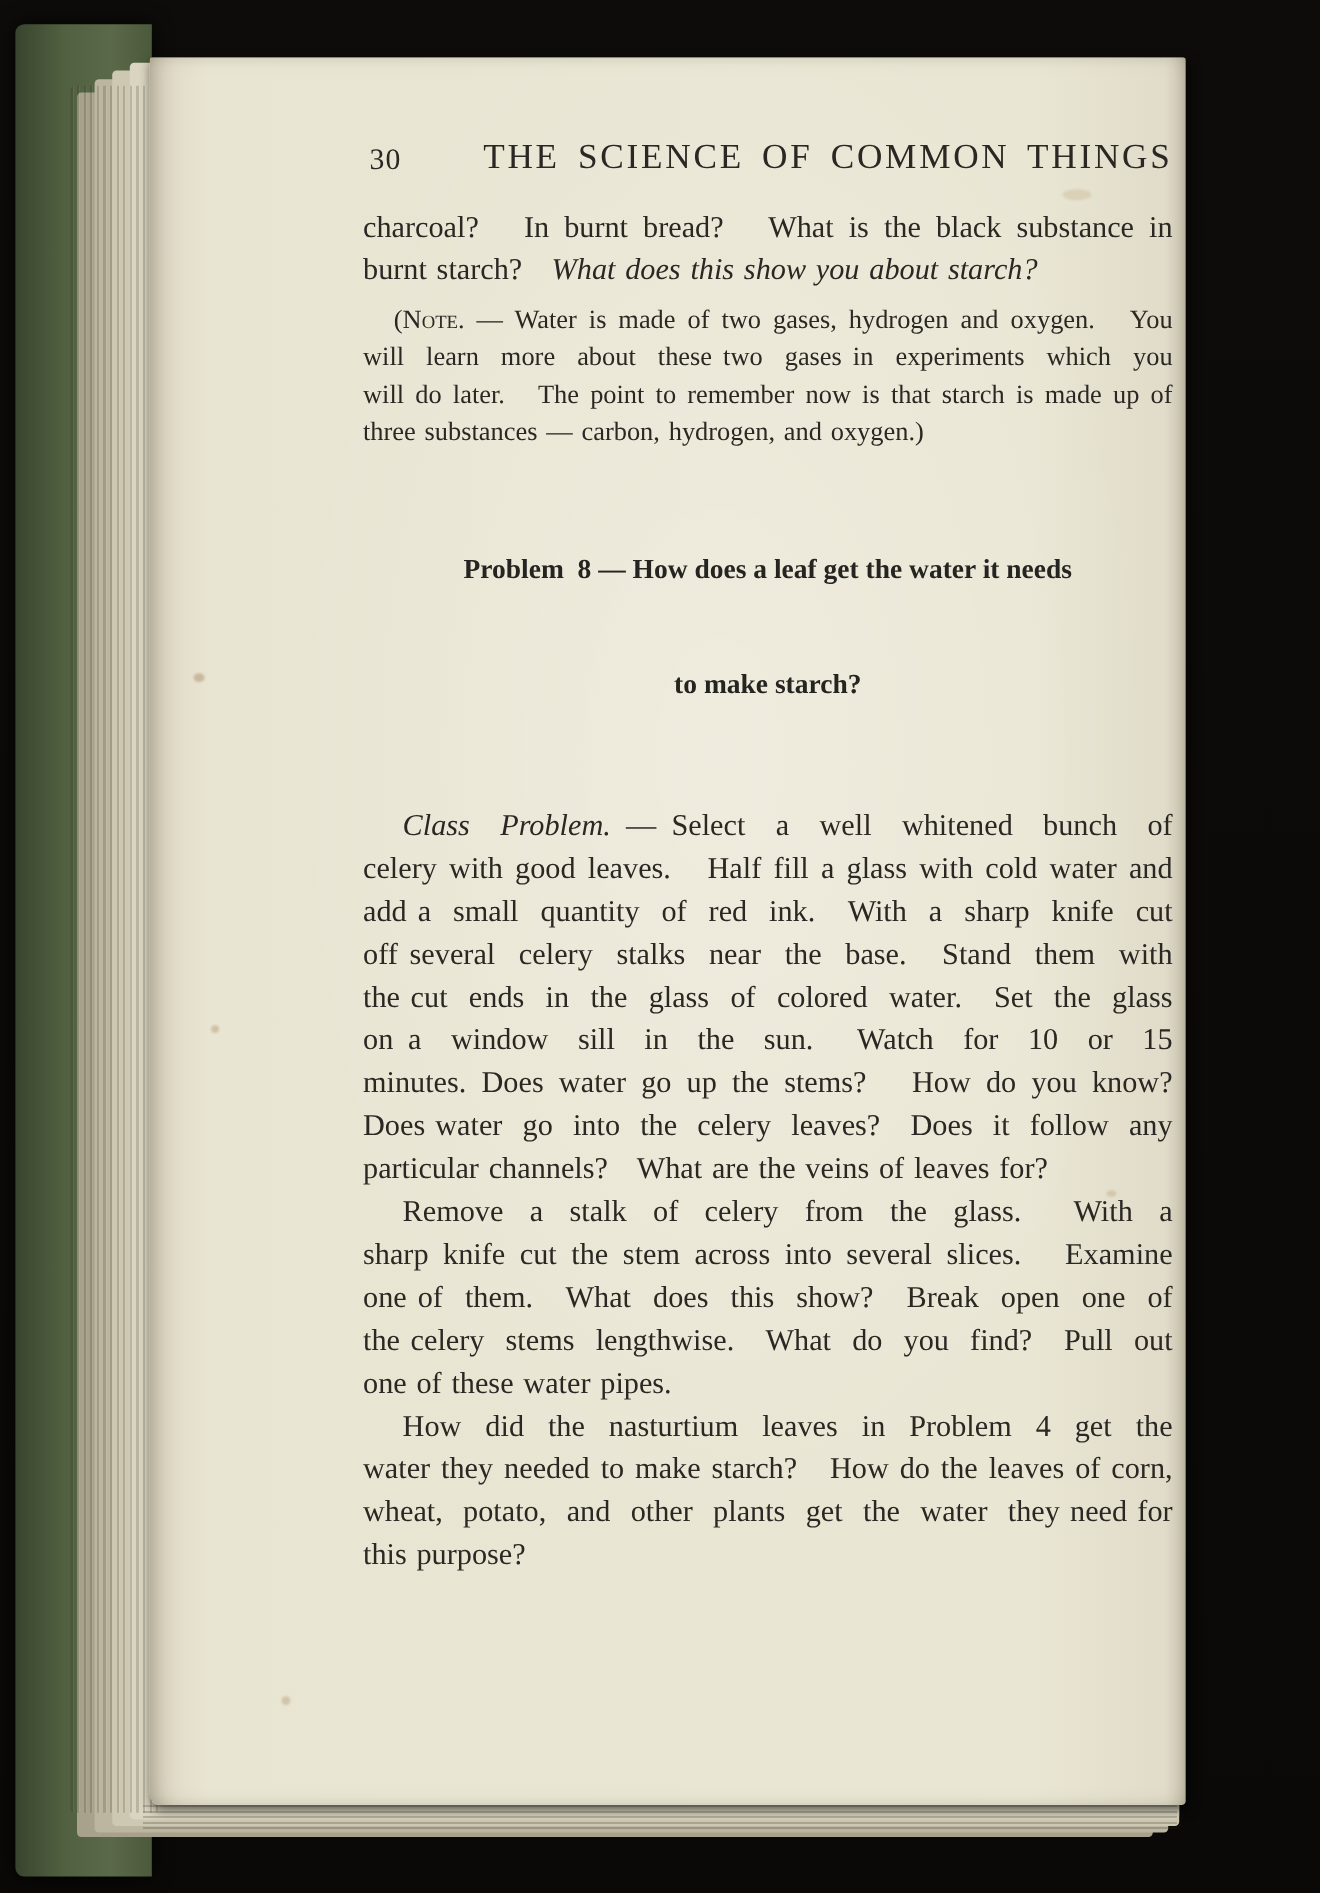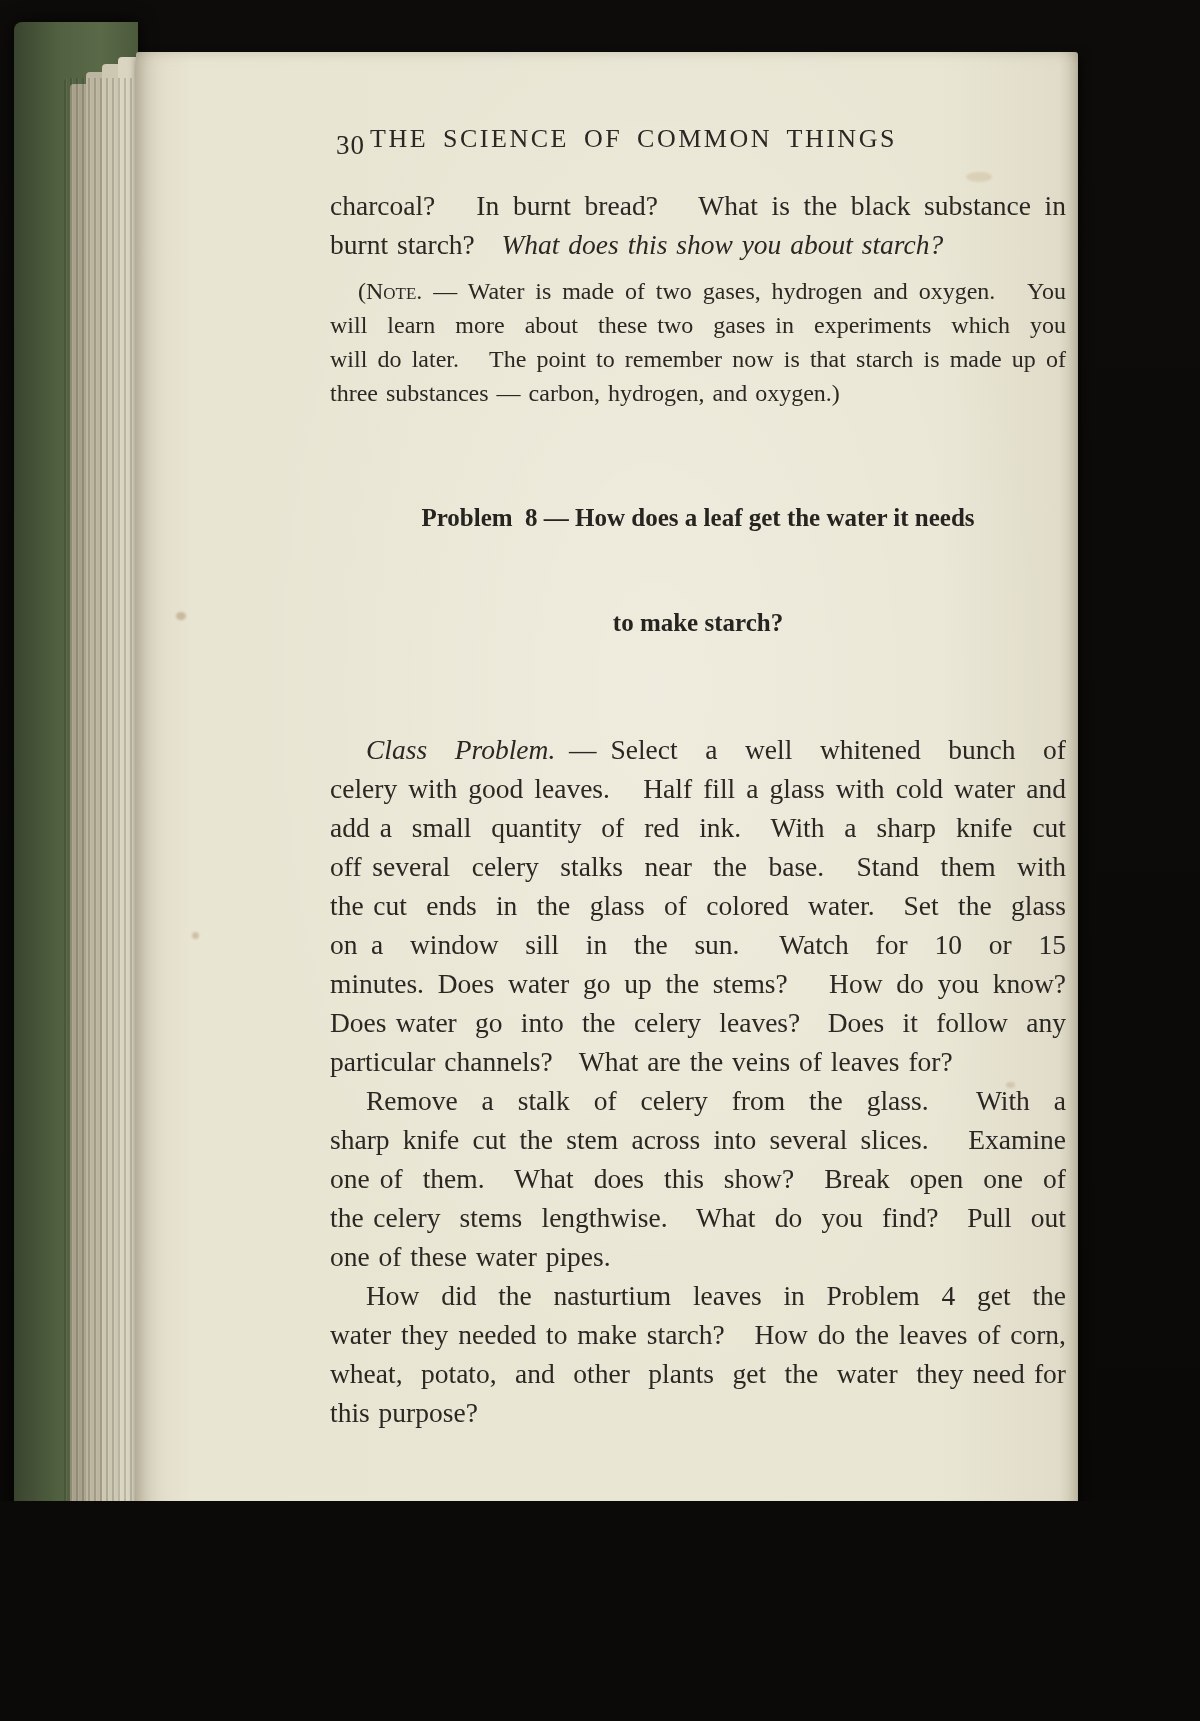--- a/index.html
+++ b/index.html
@@ -2,21 +2,21 @@
 <html><head>
 <meta charset="utf-8">
 <style>
   * { margin:0; padding:0; box-sizing:border-box; }
   html, body {
     width:1200px; height:1721px;
     background:#0b0a09;
     font-family:"Liberation Serif", serif;
     overflow:hidden;
   }
-  .scene { position:relative; width:1200px; height:1501px; background:linear-gradient(180deg,#0d0c0a 0%,#0a0908 100%); overflow:hidden; }
+  .scene { position:relative; width:1200px; height:1721px; background:linear-gradient(180deg,#0d0c0a 0%,#0a0908 100%); overflow:hidden; }
 
   
   .cover {
     position:absolute; left:14px; top:22px; width:124px; height:1684px;
     background:linear-gradient(90deg,#39442e 0%,#516040 35%,#5a6948 70%,#4c5a3c 100%);
     border-radius:8px 0 0 8px;
     box-shadow: 0 0 18px rgba(0,0,0,.8);
   }
 
   
@@ -60,22 +60,22 @@
   }
 
   .running-head {
     position:relative; height:40px; margin-bottom:22px;
   }
   .pagenum {
     position:absolute; left:6px; top:6px;
     font-size:27px; letter-spacing:1px;
   }
   .rtitle {
-    display:block; text-align:left;
-    font-size:26px; letter-spacing:2.5px;
+    display:block; text-align:right;
+    font-size:32px; letter-spacing:2.5px;
     padding-left:40px;
     word-spacing:6px;
   }
 
   p, h2 { white-space:pre-wrap; }
 
   .body-para {
     font-size:27.5px; line-height:39px;
     text-align:justify; text-indent:36px;
     word-spacing:2px;
@@ -138,19 +138,18 @@
         <span>to make starch?</span>
       </h2>
 
       <p class="body-para"><i>Class  Problem.</i><span> — Select  a  well  whitened  bunch  of  celery with good leaves.   Half fill a glass with cold water and add a  small  quantity  of  red  ink.   With  a  sharp  knife  cut  off several  celery  stalks  near  the  base.   Stand  them  with  the cut  ends  in  the  glass  of  colored  water.   Set  the  glass  on a  window  sill  in  the  sun.   Watch  for  10  or  15  minutes. Does water go up the stems?   How do you know?    Does water  go  into  the  celery  leaves?   Does  it  follow  any  particular channels?   What are the veins of leaves for?</span></p>
 
       <p class="body-para">Remove  a  stalk  of  celery  from  the  glass.    With  a  sharp knife cut the stem across into several slices.   Examine one of  them.   What  does  this  show?   Break  open  one  of  the celery  stems  lengthwise.   What  do  you  find?   Pull  out one of these water pipes.</p>
 
       <p class="body-para">How  did  the  nasturtium  leaves  in  Problem  4  get  the water they needed to make starch?   How do the leaves of corn,  wheat,  potato,  and  other  plants  get  the  water  they need for this purpose?</p>
 
       <h2 class="problem-heading">
-        <span>it needs to make starch?</span>
       </h2>
 
     </div>
   </div>
 
 </div>
 
 </body></html>

